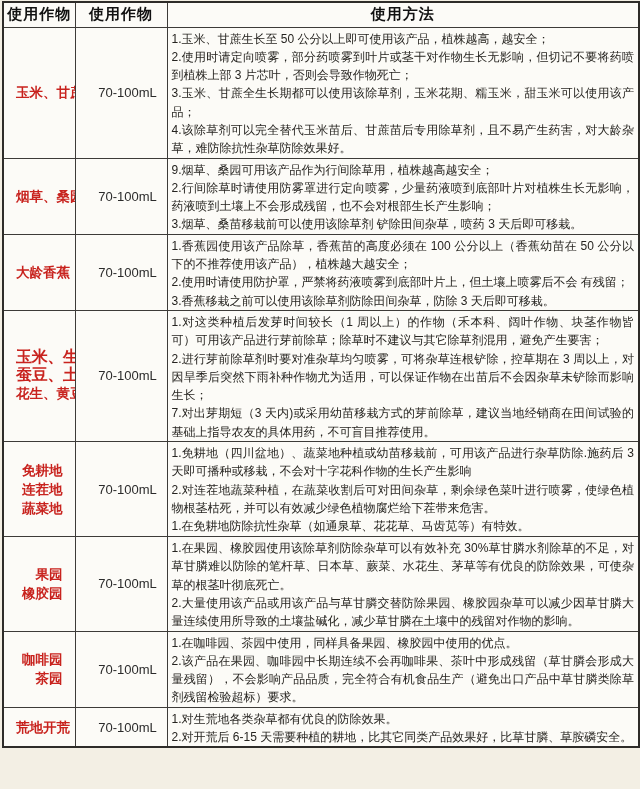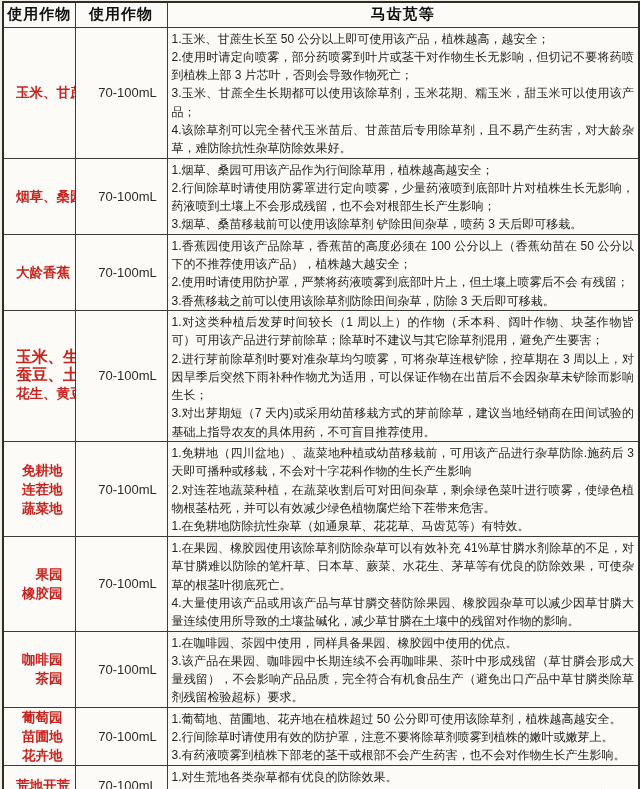--- a/index.html
+++ b/index.html
@@ -89,21 +89,21 @@
   <table class="usage-table">
     <colgroup>
       <col class="c-crop">
       <col class="c-dose">
       <col class="c-method">
     </colgroup>
     <thead>
       <tr class="header-row">
         <th>使用作物</th>
         <th>使用作物</th>
-        <th>马齿苋等</th>
+        <th>使用方法</th>
       </tr>
     </thead>
     <tbody id="rows">
         <tr style="height: 127px;">
           <td class="crop-cell">
             <div class="crop-line">玉米、甘蔗</div>
           </td>
           <td class="dose-cell">70-100mL</td>
           <td class="method-cell">
             <div class="method-item">1.玉米、甘蔗生长至 50 公分以上即可使用该产品，植株越高，越安全；</div>
@@ -111,21 +111,21 @@
             <div class="method-item">3.玉米、甘蔗全生长期都可以使用该除草剂，玉米花期、糯玉米，甜玉米可以使用该产品；</div>
             <div class="method-item">4.该除草剂可以完全替代玉米苗后、甘蔗苗后专用除草剂，且不易产生药害，对大龄杂草，难防除抗性杂草防除效果好。</div>
           </td>
         </tr>
         <tr style="height: 75px;">
           <td class="crop-cell">
             <div class="crop-line">烟草、桑园</div>
           </td>
           <td class="dose-cell">70-100mL</td>
           <td class="method-cell">
-            <div class="method-item">1.烟草、桑园可用该产品作为行间除草用，植株越高越安全；</div>
+            <div class="method-item">9.烟草、桑园可用该产品作为行间除草用，植株越高越安全；</div>
             <div class="method-item">2.行间除草时请使用防雾罩进行定向喷雾，少量药液喷到底部叶片对植株生长无影响，药液喷到土壤上不会形成残留，也不会对根部生长产生影响；</div>
             <div class="method-item">3.烟草、桑苗移栽前可以使用该除草剂 铲除田间杂草，喷药 3 天后即可移栽。</div>
           </td>
         </tr>
         <tr style="height: 74px;">
           <td class="crop-cell">
             <div class="crop-line">大龄香蕉</div>
           </td>
           <td class="dose-cell">70-100mL</td>
           <td class="method-cell">
@@ -137,21 +137,21 @@
         <tr style="height: 131px;">
           <td class="crop-cell">
             <div class="crop-line small">玉米、生姜、</div>
             <div class="crop-line small">蚕豆、土豆、</div>
             <div class="crop-line">花生、黄豆</div>
           </td>
           <td class="dose-cell">70-100mL</td>
           <td class="method-cell">
             <div class="method-item">1.对这类种植后发芽时间较长（1 周以上）的作物（禾本科、阔叶作物、块茎作物皆可）可用该产品进行芽前除草；除草时不建议与其它除草剂混用，避免产生要害；</div>
             <div class="method-item">2.进行芽前除草剂时要对准杂草均匀喷雾，可将杂草连根铲除，控草期在 3 周以上，对因旱季后突然下雨补种作物尤为适用，可以保证作物在出苗后不会因杂草未铲除而影响生长；</div>
-            <div class="method-item">3.对出芽期短（7 天内)或采用幼苗移栽方式的芽前除草，建议当地经销商在田间试验的基础上指导农友的具体用药，不可盲目推荐使用。</div>
+            <div class="method-item">7.对出芽期短（3 天内)或采用幼苗移栽方式的芽前除草，建议当地经销商在田间试验的基础上指导农友的具体用药，不可盲目推荐使用。</div>
           </td>
         </tr>
         <tr style="height: 95px;">
           <td class="crop-cell">
             <div class="crop-line">免耕地</div>
             <div class="crop-line">连茬地</div>
             <div class="crop-line">蔬菜地</div>
           </td>
           <td class="dose-cell">70-100mL</td>
           <td class="method-cell">
@@ -160,46 +160,33 @@
             <div class="method-item">1.在免耕地防除抗性杂草（如通泉草、花花草、马齿苋等）有特效。</div>
           </td>
         </tr>
         <tr style="height: 93px;">
           <td class="crop-cell">
             <div class="crop-line">果园</div>
             <div class="crop-line">橡胶园</div>
           </td>
           <td class="dose-cell">70-100mL</td>
           <td class="method-cell">
-            <div class="method-item">1.在果园、橡胶园使用该除草剂防除杂草可以有效补充 41%草甘膦水剂除草的不足，对草甘膦难以防除的笔杆草、日本草、蕨菜、水花生、茅草等有优良的防除效果，可使杂草的根茎叶彻底死亡。</div>
-            <div class="method-item">4.大量使用该产品或用该产品与草甘膦交替防除果园、橡胶园杂草可以减少因草甘膦大量连续使用所导致的土壤盐碱化，减少草甘膦在土壤中的残留对作物的影响。</div>
+            <div class="method-item">1.在果园、橡胶园使用该除草剂防除杂草可以有效补充 30%草甘膦水剂除草的不足，对草甘膦难以防除的笔杆草、日本草、蕨菜、水花生、茅草等有优良的防除效果，可使杂草的根茎叶彻底死亡。</div>
+            <div class="method-item">2.大量使用该产品或用该产品与草甘膦交替防除果园、橡胶园杂草可以减少因草甘膦大量连续使用所导致的土壤盐碱化，减少草甘膦在土壤中的残留对作物的影响。</div>
           </td>
         </tr>
         <tr style="height: 72px;">
           <td class="crop-cell">
             <div class="crop-line">咖啡园</div>
             <div class="crop-line">茶园</div>
           </td>
           <td class="dose-cell">70-100mL</td>
           <td class="method-cell">
             <div class="method-item">1.在咖啡园、茶园中使用，同样具备果园、橡胶园中使用的优点。</div>
-            <div class="method-item">3.该产品在果园、咖啡园中长期连续不会再咖啡果、茶叶中形成残留（草甘膦会形成大量残留），不会影响产品品质，完全符合有机食品生产（避免出口产品中草甘膦类除草剂残留检验超标）要求。</div>
-          </td>
-        </tr>
-        <tr style="height: 56px;">
-          <td class="crop-cell">
-            <div class="crop-line">葡萄园</div>
-            <div class="crop-line">苗圃地</div>
-            <div class="crop-line">花卉地</div>
-          </td>
-          <td class="dose-cell">70-100mL</td>
-          <td class="method-cell">
-            <div class="method-item">1.葡萄地、苗圃地、花卉地在植株超过 50 公分即可使用该除草剂，植株越高越安全。</div>
-            <div class="method-item">2.行间除草时请使用有效的防护罩，注意不要将除草剂喷雾到植株的嫩叶或嫩芽上。</div>
-            <div class="method-item">3.有药液喷雾到植株下部老的茎干或根部不会产生药害，也不会对作物生长产生影响。</div>
+            <div class="method-item">2.该产品在果园、咖啡园中长期连续不会再咖啡果、茶叶中形成残留（草甘膦会形成大量残留），不会影响产品品质，完全符合有机食品生产（避免出口产品中草甘膦类除草剂残留检验超标）要求。</div>
           </td>
         </tr>
         <tr style="height: 39px;">
           <td class="crop-cell">
             <div class="crop-line">荒地开荒</div>
           </td>
           <td class="dose-cell">70-100mL</td>
           <td class="method-cell">
             <div class="method-item">1.对生荒地各类杂草都有优良的防除效果。</div>
             <div class="method-item">2.对开荒后 6-15 天需要种植的耕地，比其它同类产品效果好，比草甘膦、草胺磷安全。</div>

